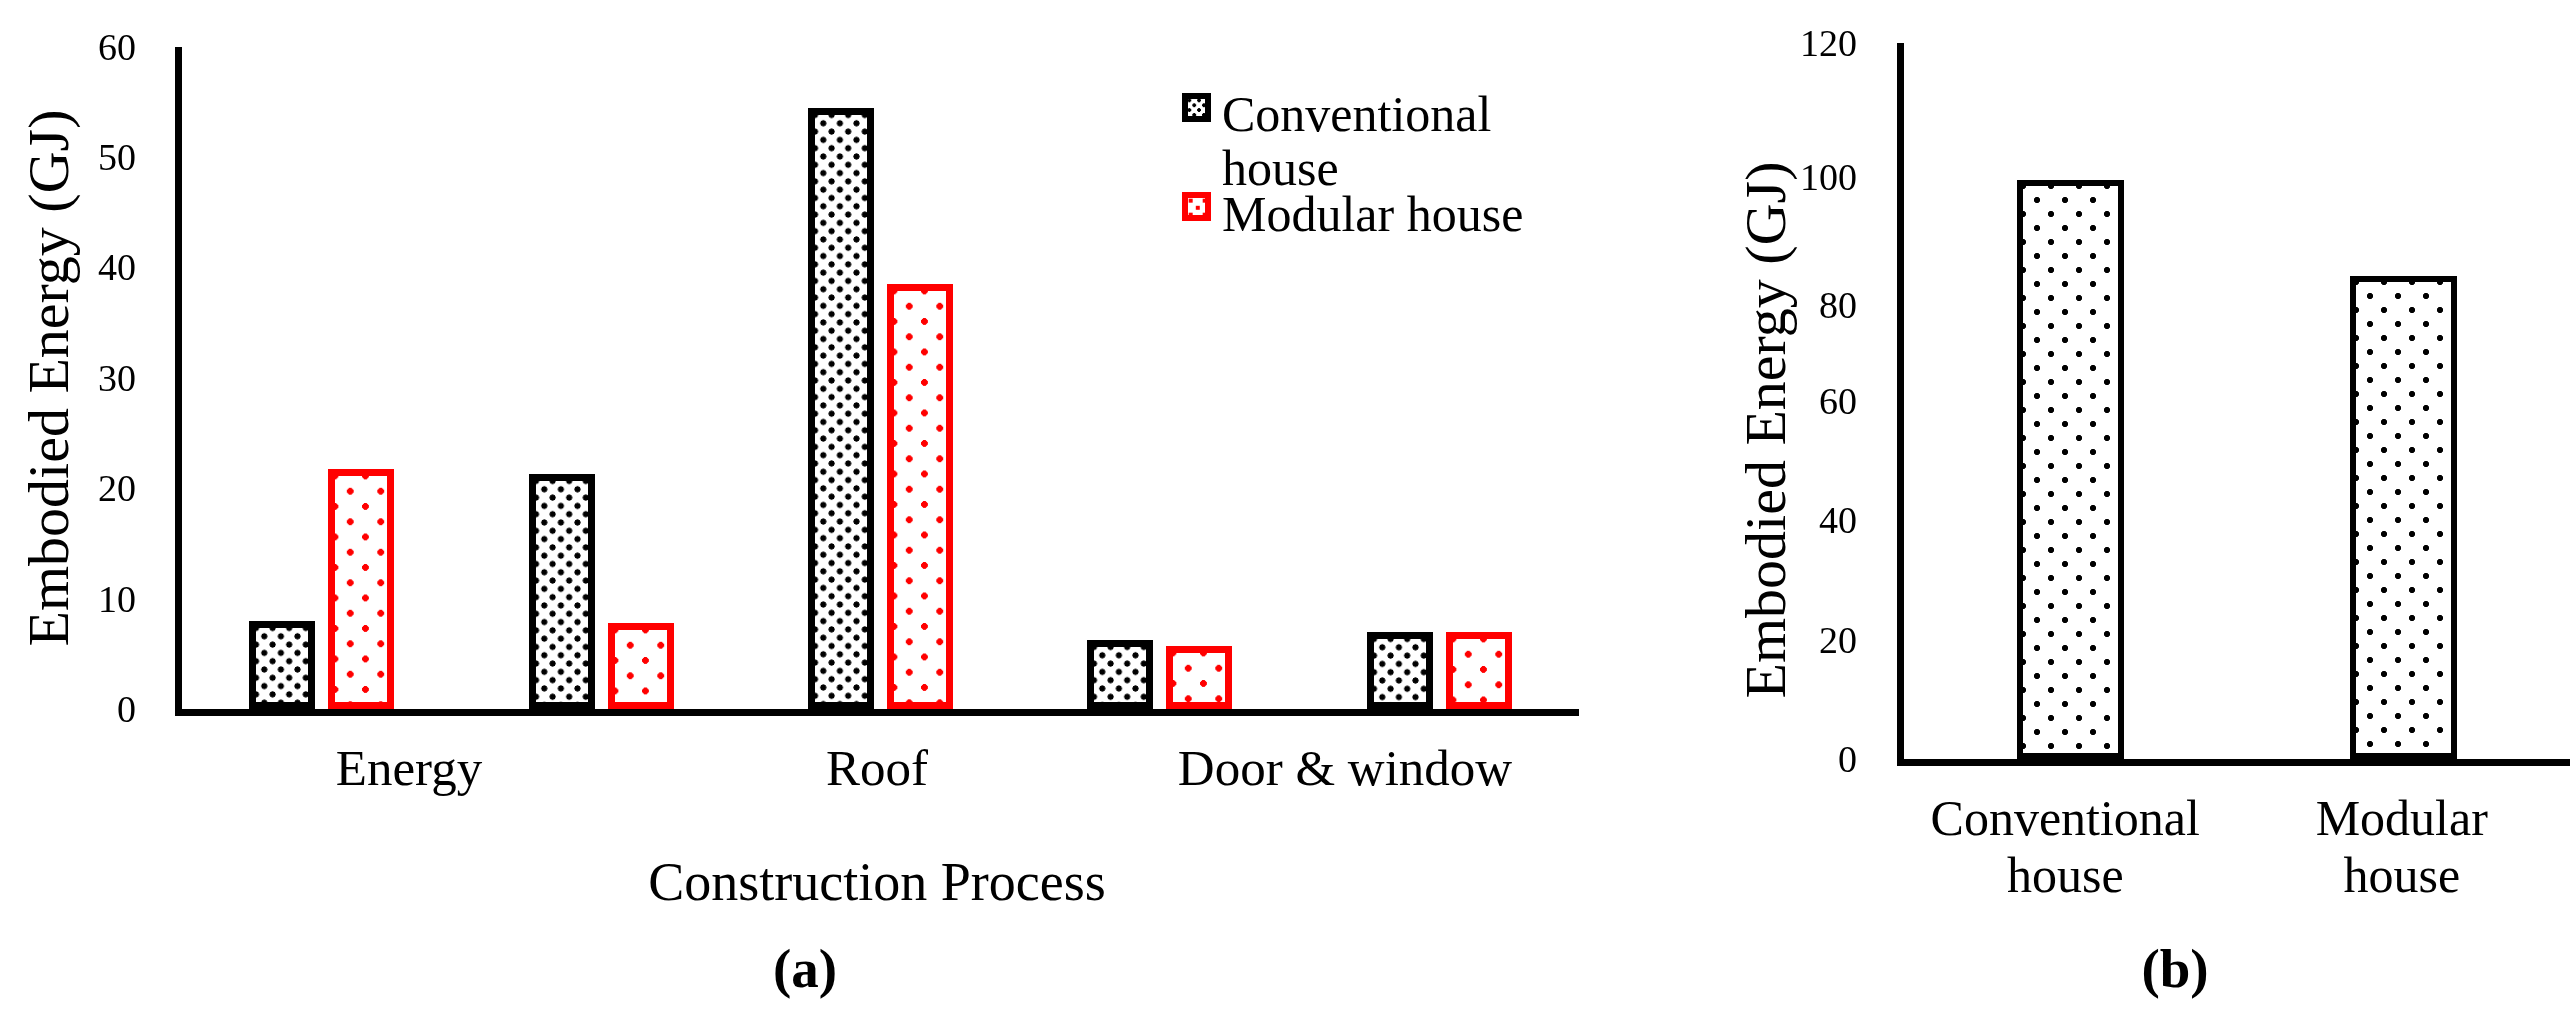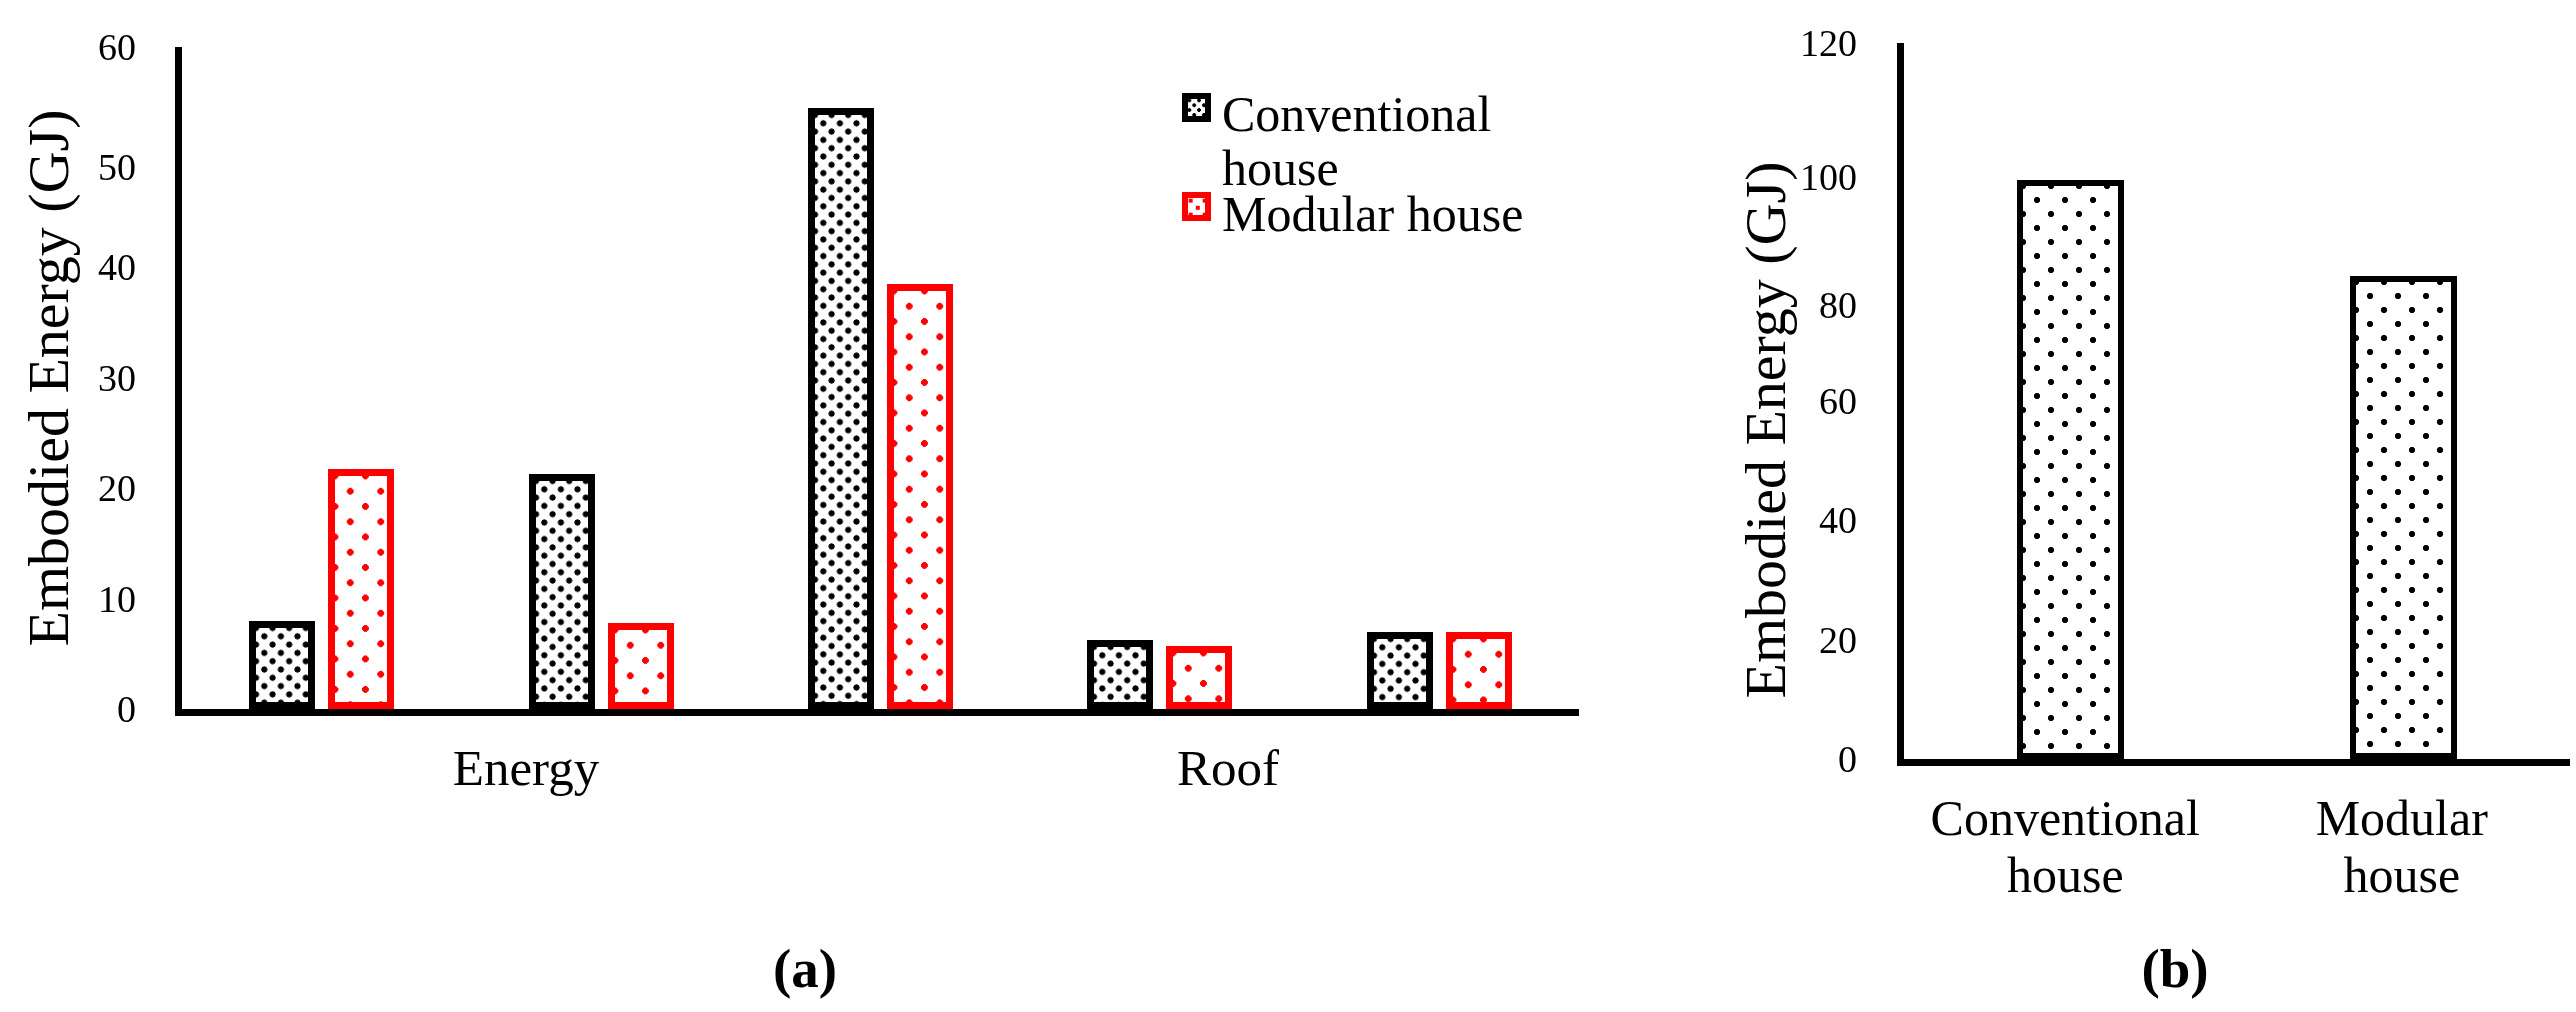--- a/index.html
+++ b/index.html
@@ -82,21 +82,21 @@
 
   <div class="ytitle ytitle-a">
     <span>Embodied Energy (GJ)</span>
   </div>
   <div class="yticks" data-chart="0">
       <div class="tick" style="top: 662px;">0</div>
       <div class="tick" style="top: 552px;">10</div>
       <div class="tick" style="top: 441px;">20</div>
       <div class="tick" style="top: 331px;">30</div>
       <div class="tick" style="top: 220px;">40</div>
-      <div class="tick" style="top: 120px; margin-left: 36px;">50</div>
+      <div class="tick" style="top: 110px; margin-left: 36px;">50</div>
       <div class="tick" style="top: 0px;">60</div>
     </div>
   <div class="plot" data-chart="0">
       <div class="bar-group">
         <div class="bar pat-bd s-black" style="height: 88px;"></div>
         <div class="bar pat-rs s-red" style="height: 240px;"></div>
       </div>
       <div class="bar-group">
         <div class="bar pat-bd s-black" style="height: 235px;"></div>
         <div class="bar pat-rs s-red" style="height: 86px;"></div>
@@ -110,21 +110,23 @@
         <div class="bar pat-rs s-red" style="height: 63px;"></div>
       </div>
       <div class="bar-group">
         <div class="bar pat-bd s-black" style="height: 77px;"></div>
         <div class="bar pat-rs s-red" style="height: 77px;"></div>
       </div>
     </div>
   <div class="xcats" data-chart="0">
       <div class="xcat">Energy</div>
       <div class="xcat">Roof</div>
+      <div class="xcat">Door &amp; window</div>
     </div>
+  <div class="xtitle">Construction Process</div>
 
   <div class="legend">
     <div class="row">
       <div class="sw sw-conv"></div>
       <div class="lbl">Conventional house</div>
     </div>
     <div class="row row2">
       <div class="sw sw-mod"></div>
       <div class="lbl">Modular house</div>
     </div>

